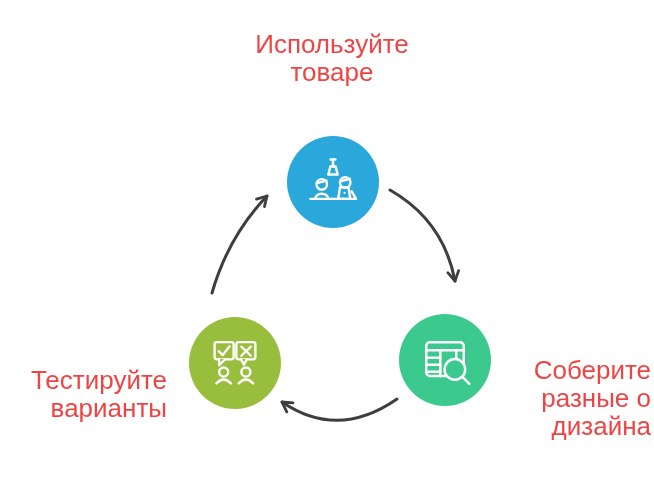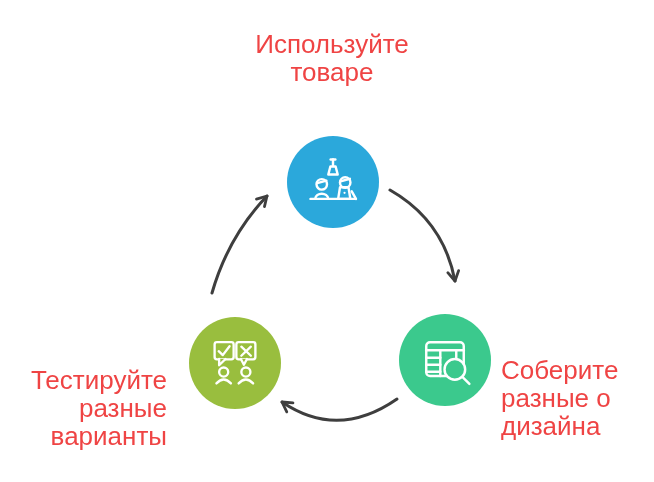--- a/index.html
+++ b/index.html
@@ -5,21 +5,21 @@
   html,body{margin:0;padding:0;background:#ffffff;}
   .canvas{
     position:relative;width:654px;height:482px;background:#ffffff;overflow:hidden;
     font-family:"Liberation Sans", sans-serif;
   }
   .label{
     position:absolute;color:#ef4444;font-size:26px;line-height:28px;font-weight:400;
   }
   .label .line{display:block;}
   .label-top{left:182px;top:30px;width:300px;text-align:center;}
-  .label-right{left:501px;top:356px;width:150px;text-align:left;}
+  .label-right{left:501px;top:356px;width:150px;text-align:right;}
   .label-left{left:17px;top:356px;width:150px;text-align:right;margin-top:10px;}
   .node{
     position:absolute;width:92px;height:92px;border-radius:50%;
     display:flex;align-items:center;justify-content:center;
   }
   .node-blue{left:287px;top:136px;background:#2BA8DB;}
   .node-green{left:399px;top:314px;background:#3BC98D;}
   .node-olive{left:189px;top:317px;background:#99BE3E;}
   .node svg{display:block;}
   .arrows{position:absolute;left:0;top:0;pointer-events:none;}
@@ -35,21 +35,20 @@
   </div>
 
   <div class="label label-right">
     <span class="line">Соберите</span>
     <span class="line">разные о</span>
     <span class="line">дизайна</span>
   </div>
 
   <div class="label label-left">
     <span class="line">Тестируйте</span>
-    <span class="line">разные</span>
     <span class="line">варианты</span>
   </div>
 
   <div class="node node-blue">
     <svg width="60" height="60" viewBox="0 0 64 64" fill="none" stroke="#FFFFFF" stroke-width="2.6" stroke-linecap="round" stroke-linejoin="round">
 
       <path d="M29.5,8 h5"></path>
       <path d="M32,8 V15"></path>
       <path d="M27,24 L29.2,15.5 H34.8 L37,24 Z"></path>
 

